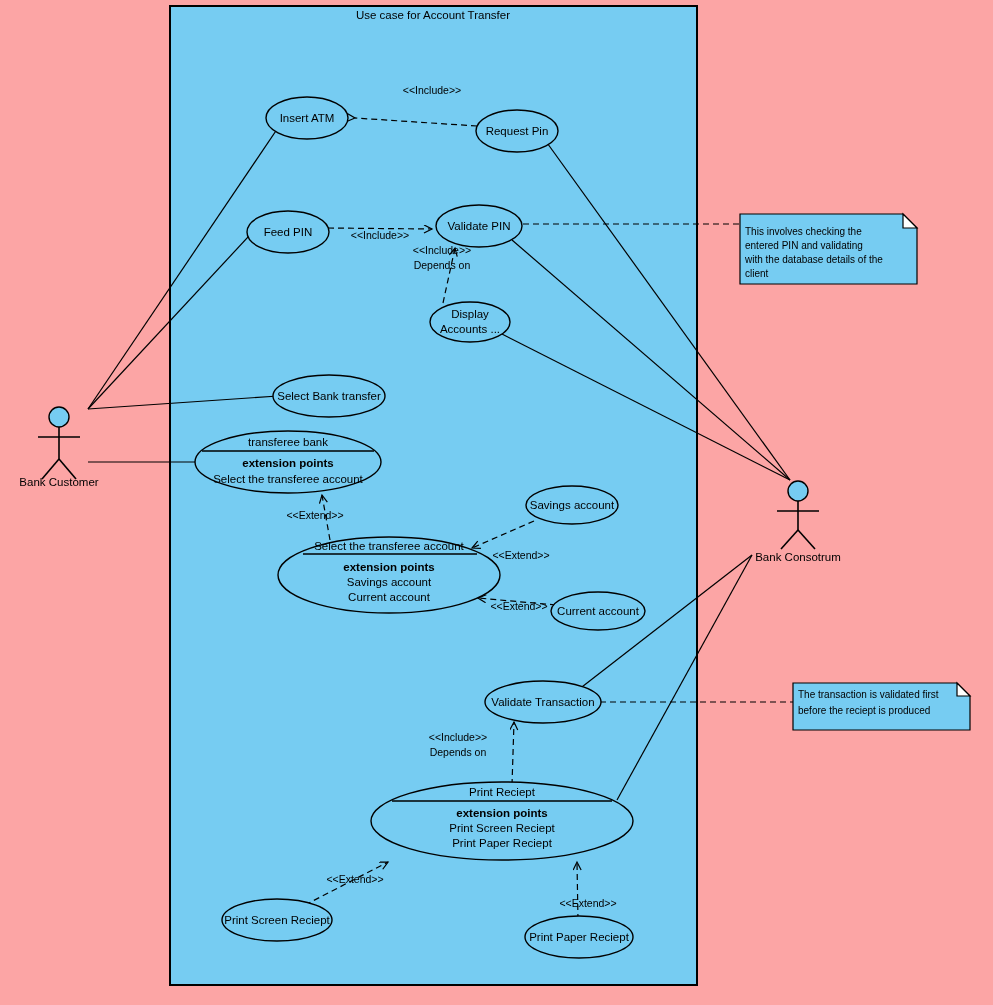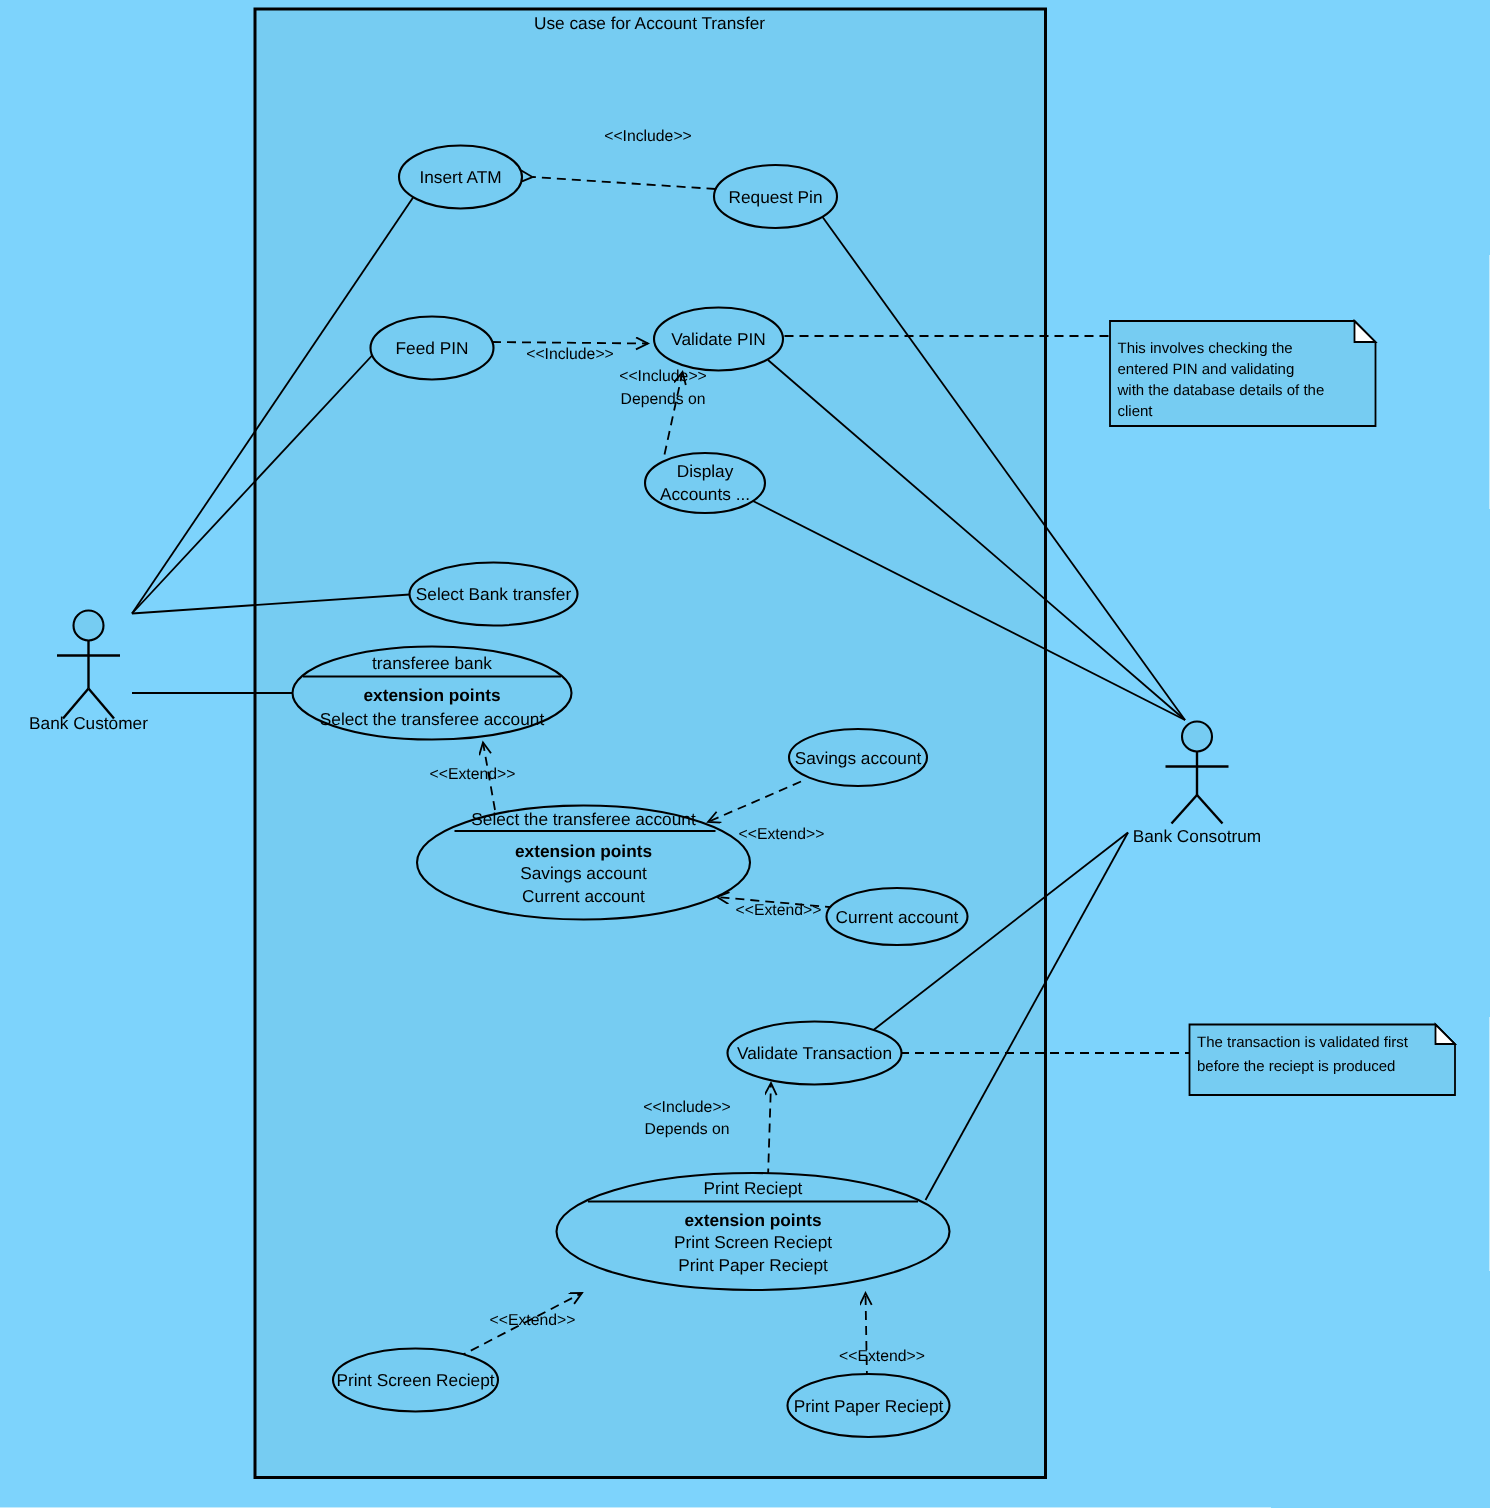--- a/index.html
+++ b/index.html
@@ -7,21 +7,21 @@
     padding: 0;
     background: #ffffff;
   }
   body {
     font-family: "Liberation Sans", sans-serif;
   }
   #diagram-root {
     position: relative;
     width: 993px;
     height: 1005px;
-    background: #7dd3fc;
+    background: #fca5a5;
     overflow: hidden;
   }
   svg#uml-canvas {
     display: block;
     width: 993px;
     height: 1005px;
   }
   .sysboundary {
     fill: #76CCF2;
     stroke: #000000;

